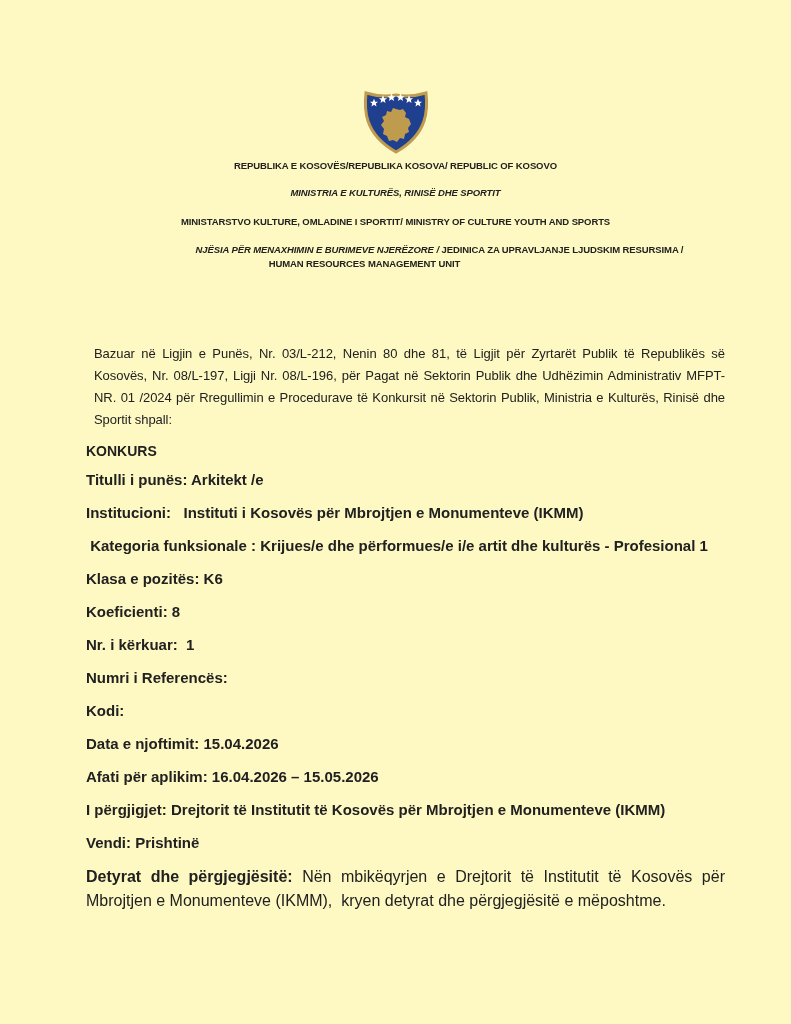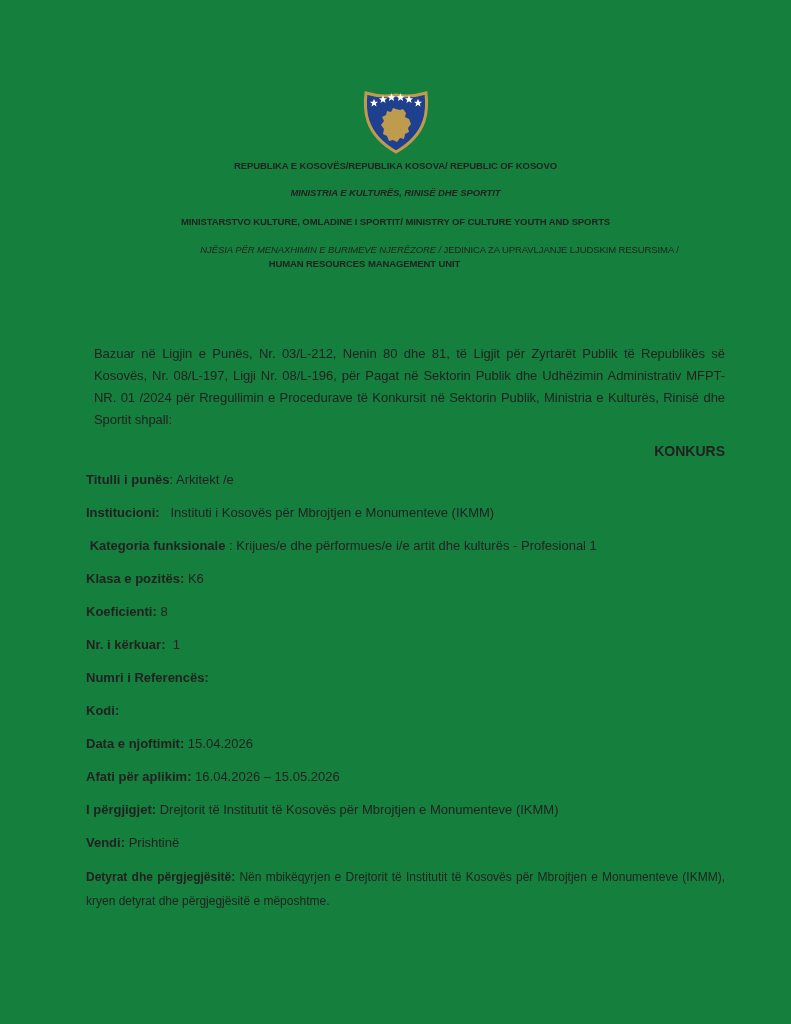--- a/index.html
+++ b/index.html
@@ -11,21 +11,21 @@
     width: 791px;
     height: 1024px;
     overflow: hidden;
     font-family: "Liberation Sans", sans-serif;
     color: #212121;
   }
   .page {
     position: relative;
     width: 791px;
     height: 1024px;
-    background: #15803d;
+    background: #fef9c3;
   }
   
   .letterhead {
     padding-top: 88px;
     text-align: center;
   }
   .crest {
     display: block;
     margin: 0 auto 2px auto;
   }
@@ -37,21 +37,21 @@
     font-weight: bold;
     font-size: 9.5px;
     line-height: 15px;
     letter-spacing: -0.1px;
     white-space: nowrap;
   }
   .lh-ministry   { margin-top: 12px; font-style: italic; }
   .lh-ministry2  { margin-top: 14px; }
   .unit-block    { margin-top: 14px; }
   .unit-line1 {
-    font-weight: normal;
+    font-weight: bold;
     font-size: 9.5px;
     line-height: 14px;
     letter-spacing: -0.1px;
     white-space: nowrap;
     padding-left: 88px;
   }
   .unit-line1 .it { font-style: italic; }
   .unit-line2 {
     font-weight: bold;
     font-size: 9.5px;
@@ -68,32 +68,33 @@
     margin: 72px 0 0 8px;
     font-size: 13px;
     line-height: 22px;
     text-align: justify;
     letter-spacing: -0.05px;
   }
   .konkurs {
     margin: 12px 0 10px 0;
     font-size: 14px;
     font-weight: bold;
-    text-align: right;
+    text-align: left;
     letter-spacing: 0;
   }
   .field {
     margin: 0 0 11px 0;
-    font-size: 13px;
+    font-size: 15px;
     line-height: 22px;
+    font-weight: bold;
   }
   .field b, .field span { white-space: pre-wrap; }
   .duties {
     margin: 4px 0 0 0;
-    font-size: 12px;
+    font-size: 16px;
     line-height: 24px;
     text-align: justify;
   }
   .duties b, .duties span { white-space: pre-wrap; }
 </style>
 </head>
 <body>
 
 <div class="page">
 

